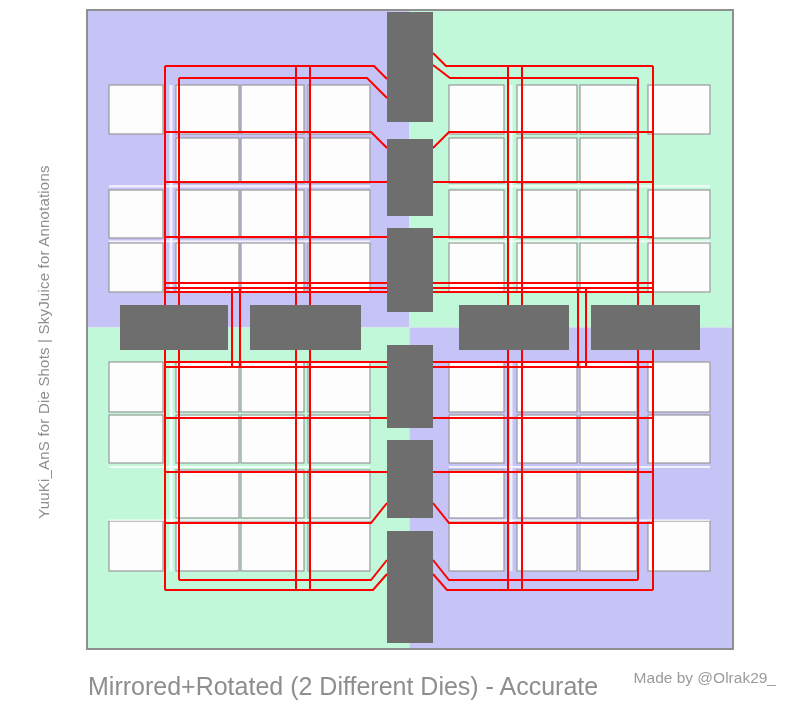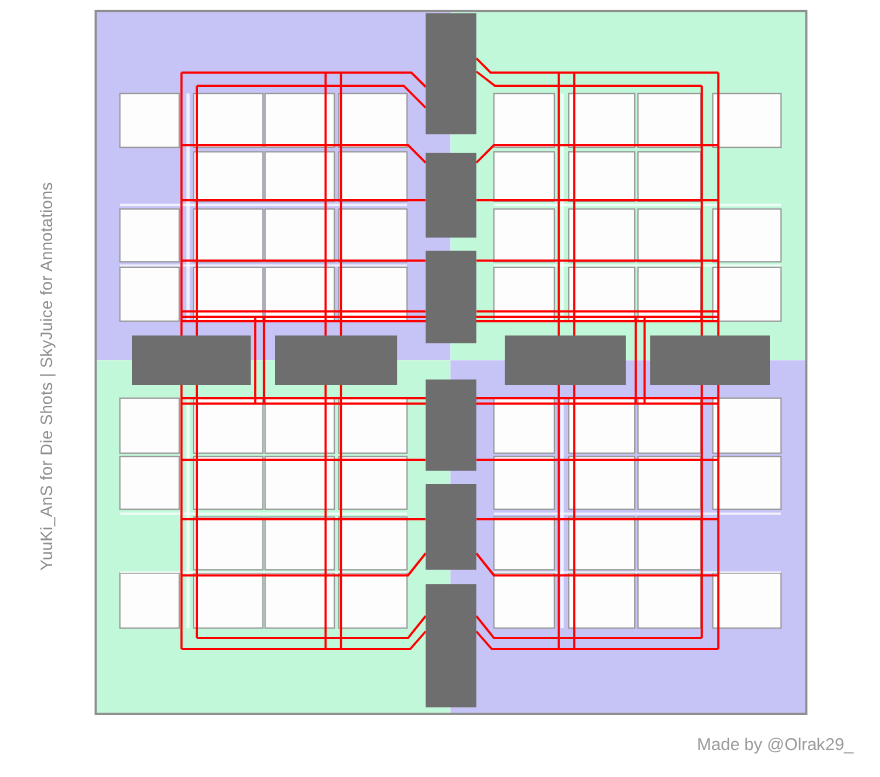--- a/index.html
+++ b/index.html
@@ -136,14 +136,15 @@
       <rect x="387" y="345" width="46" height="83" fill="#6e6e6e"></rect>
       <rect x="387" y="440" width="46" height="78" fill="#6e6e6e"></rect>
       <rect x="387" y="531" width="46" height="112" fill="#6e6e6e"></rect>
       <rect x="120" y="305" width="108" height="45" fill="#6e6e6e"></rect>
       <rect x="250" y="305" width="111" height="45" fill="#6e6e6e"></rect>
       <rect x="459" y="305" width="110" height="45" fill="#6e6e6e"></rect>
       <rect x="591" y="305" width="109" height="45" fill="#6e6e6e"></rect>
       <rect x="87" y="10" width="646" height="639" fill="none" stroke="#8f8f8f" stroke-width="2"></rect>
     </svg>
   <div class="side-caption">YuuKi_AnS for Die Shots | SkyJuice for Annotations</div>
+  <div class="title-caption">Mirrored+Rotated (2 Different Dies) - Accurate</div>
   <div class="credit-caption">Made by @Olrak29_</div>
 </div>
 
 </body></html>

